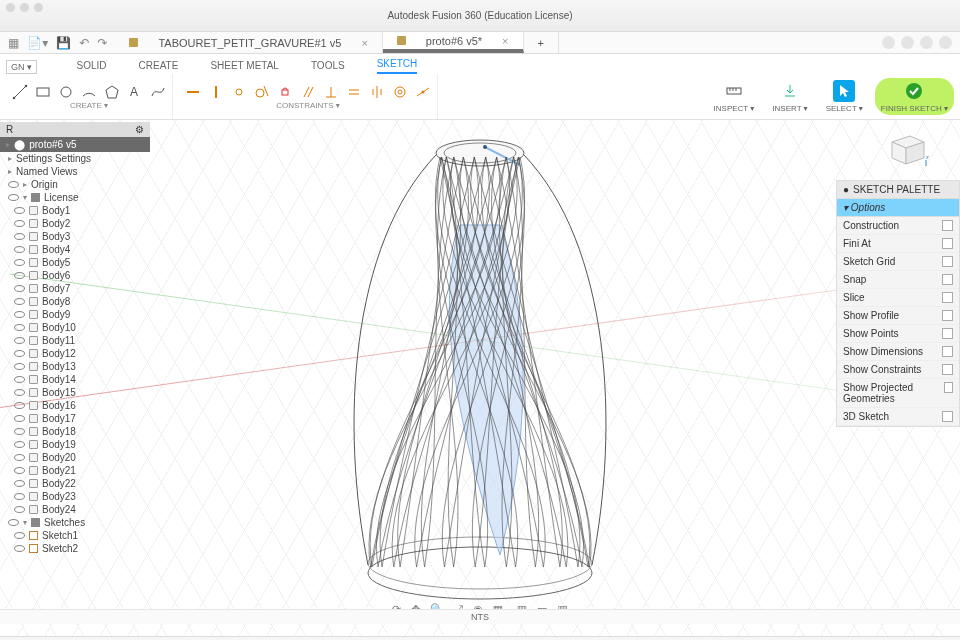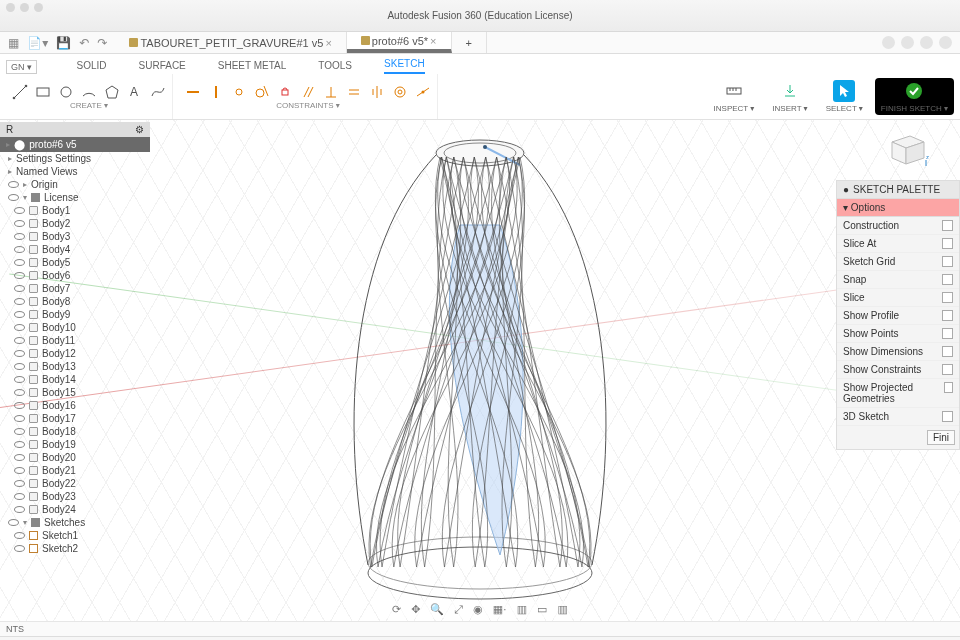--- a/index.html
+++ b/index.html
@@ -4,21 +4,21 @@
 <style>
   * { box-sizing: border-box; margin: 0; padding: 0; font-family: -apple-system, "Segoe UI", Arial, sans-serif; }
   html, body { width: 960px; height: 640px; overflow: hidden; background: #fff; font-size: 11px; color: #333; }
   .titlebar { height: 32px; background: linear-gradient(#f6f6f6,#ececec); display:flex; align-items:center; justify-content:center; font-size:10px; color:#555; position:relative; border-bottom:1px solid #d9d9d9;}
   .mac-dots { position:absolute; left:6px; top:3px; display:flex; gap:5px;}
   .mac-dots span{width:9px;height:9px;border-radius:50%;background:#d8d8d8;display:inline-block;}
   .tabbar{height:22px;background:#fafafa;border-bottom:1px solid #ddd;display:flex;align-items:stretch;}
   .qat{display:flex;align-items:center;gap:8px;padding:0 8px;color:#666;}
   .qat .qi{font-size:12px;color:#888;}
   .doc-tabs{flex:1;display:flex;}
-  .doc-tab{display:flex;align-items:center;padding:0 14px;border-right:1px solid #e2e2e2;color:#555;gap:2px;}
+  .doc-tab{display:flex;align-items:center;padding:0 14px;border-right:1px solid #e2e2e2;color:#555;gap:20px;}
   .doc-tab .box{width:9px;height:9px;background:#bfa050;border-radius:1px;}
   .doc-tab.active{background:#fff;border-bottom:4px solid #737373;}
   .doc-tab .close{color:#999;}
   .endcaps{display:flex;align-items:center;gap:6px;padding:0 8px;color:#aaa;}
   .endcaps span{width:13px;height:13px;border-radius:50%;background:#e4e4e4;display:inline-block;}
   .menutabs{height:20px;display:flex;gap:32px;padding:0 38px;align-items:flex-end;background:#fff;}
   .menutabs .mt{font-size:10px;color:#666;padding-bottom:3px;}
   .menutabs .mt.active{color:#1e90ff;border-bottom:2px solid #1e90ff;}
   .ribbon{height:46px;background:#fff;border-bottom:1px solid #e1e1e1;display:flex;align-items:center;padding:0 6px;gap:6px;}
   .ribgroup{display:flex;flex-direction:column;align-items:center;gap:1px;padding:0 6px;border-right:1px solid #eee;height:100%;justify-content:center;}
@@ -46,28 +46,28 @@
   .browser .root{background:#6a6a6a;color:#fff;padding:2px 6px;font-size:10px;display:flex;gap:4px;align-items:center;}
   .browser .node{padding:1px 4px 1px 14px;font-size:10px;color:#444;display:flex;align-items:center;gap:4px;white-space:nowrap;}
   .browser .folder{padding-left:8px;}
   .eye{width:11px;height:7px;border:1px solid #888;border-radius:50%;display:inline-block;}
   .bodyico{width:9px;height:9px;border:1px solid #999;border-radius:1px;display:inline-block;background:#f2f2f2;}
   .sketchico{width:9px;height:9px;border:1px solid #c08030;display:inline-block;background:#fff;}
   .tri{color:#888;font-size:8px;}
 
   .palette{position:absolute;right:0;top:60px;width:124px;background:#f4f4f4;border:1px solid #ddd;font-size:10px;}
   .palette .ttl{background:#e8e8e8;padding:3px 6px;display:flex;align-items:center;gap:4px;}
-  .palette .sec{padding:3px 6px;background:#fca5a5;border-top:1px solid #ddd;border-bottom:1px solid #ddd;}
+  .palette .sec{padding:3px 6px;background:#7dd3fc;border-top:1px solid #ddd;border-bottom:1px solid #ddd;font-style:italic;}
   .palette .opt{display:flex;justify-content:space-between;padding:3px 6px;border-bottom:1px solid #eee;}
   .palette .opt .r{width:11px;height:11px;border:1px solid #aaa;background:#fff;}
   .palette .finrow{padding:4px;display:flex;justify-content:flex-end;}
   .palette .finbtn{border:1px solid #bbb;padding:1px 5px;background:#fafafa;}
 
   .viewbar{position:absolute;bottom:18px;left:50%;transform:translateX(-50%);display:flex;gap:10px;color:#777;background:rgba(255,255,255,.6);padding:2px 8px;border-radius:3px;}
-  .nts{position:absolute;left:0;bottom:0;padding:2px 6px;font-size:9px;color:#666;border-top:1px solid #e6e6e6;width:100%;background:#fafafa;}
+  .nts{position:absolute;left:0;bottom:12px;padding:2px 6px;font-size:9px;color:#666;border-top:1px solid #e6e6e6;width:100%;background:#fafafa;text-align:center;}
 
   .timeline{height:20px;background:#f6f6f6;border-top:1px solid #ddd;display:flex;align-items:center;padding:0 6px;gap:6px;}
   .timeline .tlbtn{color:#666;}
   .timeline .chips{display:flex;gap:2px;margin-left:8px;}
   .chip{width:14px;height:12px;border:1px solid #bbb;border-radius:1px;background:#e5eefc;}
   .chip.y{background:#fff2a8;}
   .chip.g{background:#ececec;}
 </style>
 </head>
 <body>
@@ -106,21 +106,21 @@
     <span></span>
     <span></span>
     <span></span>
     <span></span>
   </div>
 </div>
 
 <div class="menutabs">
   <div style="margin-left:-32px;margin-right:8px;font-size:9px;color:#666;border:1px solid #ccc;padding:1px 4px">GN ▾</div>
   <div class="mt">SOLID</div>
-  <div class="mt">SURFACE</div>
+  <div class="mt">CREATE</div>
   <div class="mt">SHEET METAL</div>
   <div class="mt">TOOLS</div>
   <div class="mt active">SKETCH</div>
 </div>
 
 <div class="ribbon">
   <div class="ribgroup">
     <div class="ribrow">
       <svg class="ico" viewBox="0 0 16 16">
           <path d="M2 14L14 2" stroke="#555" fill="none"></path>
@@ -209,21 +209,21 @@
     <div class="lbl">INSERT ▾</div>
   </div>
   <div class="bigbtn">
     <div class="sq" style="background:#0aa4e8">
         <svg width="16" height="16" viewBox="0 0 16 16">
           <path d="M4 2 L4 13 L7 10 L9 14 L11 13 L9 9 L13 9 Z" fill="#fff"></path>
         </svg>
       </div>
     <div class="lbl">SELECT ▾</div>
   </div>
-  <div class="bigbtn" style="background:#000000;border-radius:4px">
+  <div class="bigbtn" style="background:#bef264;border-radius:15px">
     <div class="sq">
         <svg width="20" height="20" viewBox="0 0 20 20">
           <circle cx="10" cy="10" r="8" fill="#2aa02a"></circle>
           <path d="M6 10l3 3 5-6" stroke="#fff" stroke-width="2" fill="none"></path>
         </svg>
       </div>
     <div class="lbl">FINISH SKETCH ▾</div>
   </div>
 </div>
 
@@ -376,21 +376,21 @@
         <span>●</span>
         <span>SKETCH PALETTE</span>
       </div>
     <div class="sec">▾ <span>Options</span></div>
     <div id="palette-opts">
         <div class="opt">
           <span>Construction</span>
           <span class="r"></span>
         </div>
         <div class="opt">
-          <span>Slice At</span>
+          <span>Fini At</span>
           <span class="r"></span>
         </div>
         <div class="opt">
           <span>Sketch Grid</span>
           <span class="r"></span>
         </div>
         <div class="opt">
           <span>Snap</span>
           <span class="r"></span>
         </div>
@@ -415,23 +415,20 @@
           <span class="r"></span>
         </div>
         <div class="opt">
           <span>Show Projected Geometries</span>
           <span class="r"></span>
         </div>
         <div class="opt">
           <span>3D Sketch</span>
           <span class="r"></span>
         </div>
-      </div>
-    <div class="finrow">
-        <div class="finbtn">Fini</div>
       </div>
   </div>
 
   <div class="viewbar">
     <span>⟳</span>
     <span>✥</span>
     <span>🔍</span>
     <span>⤢</span>
     <span>◉</span>
     <span>▦·</span>

